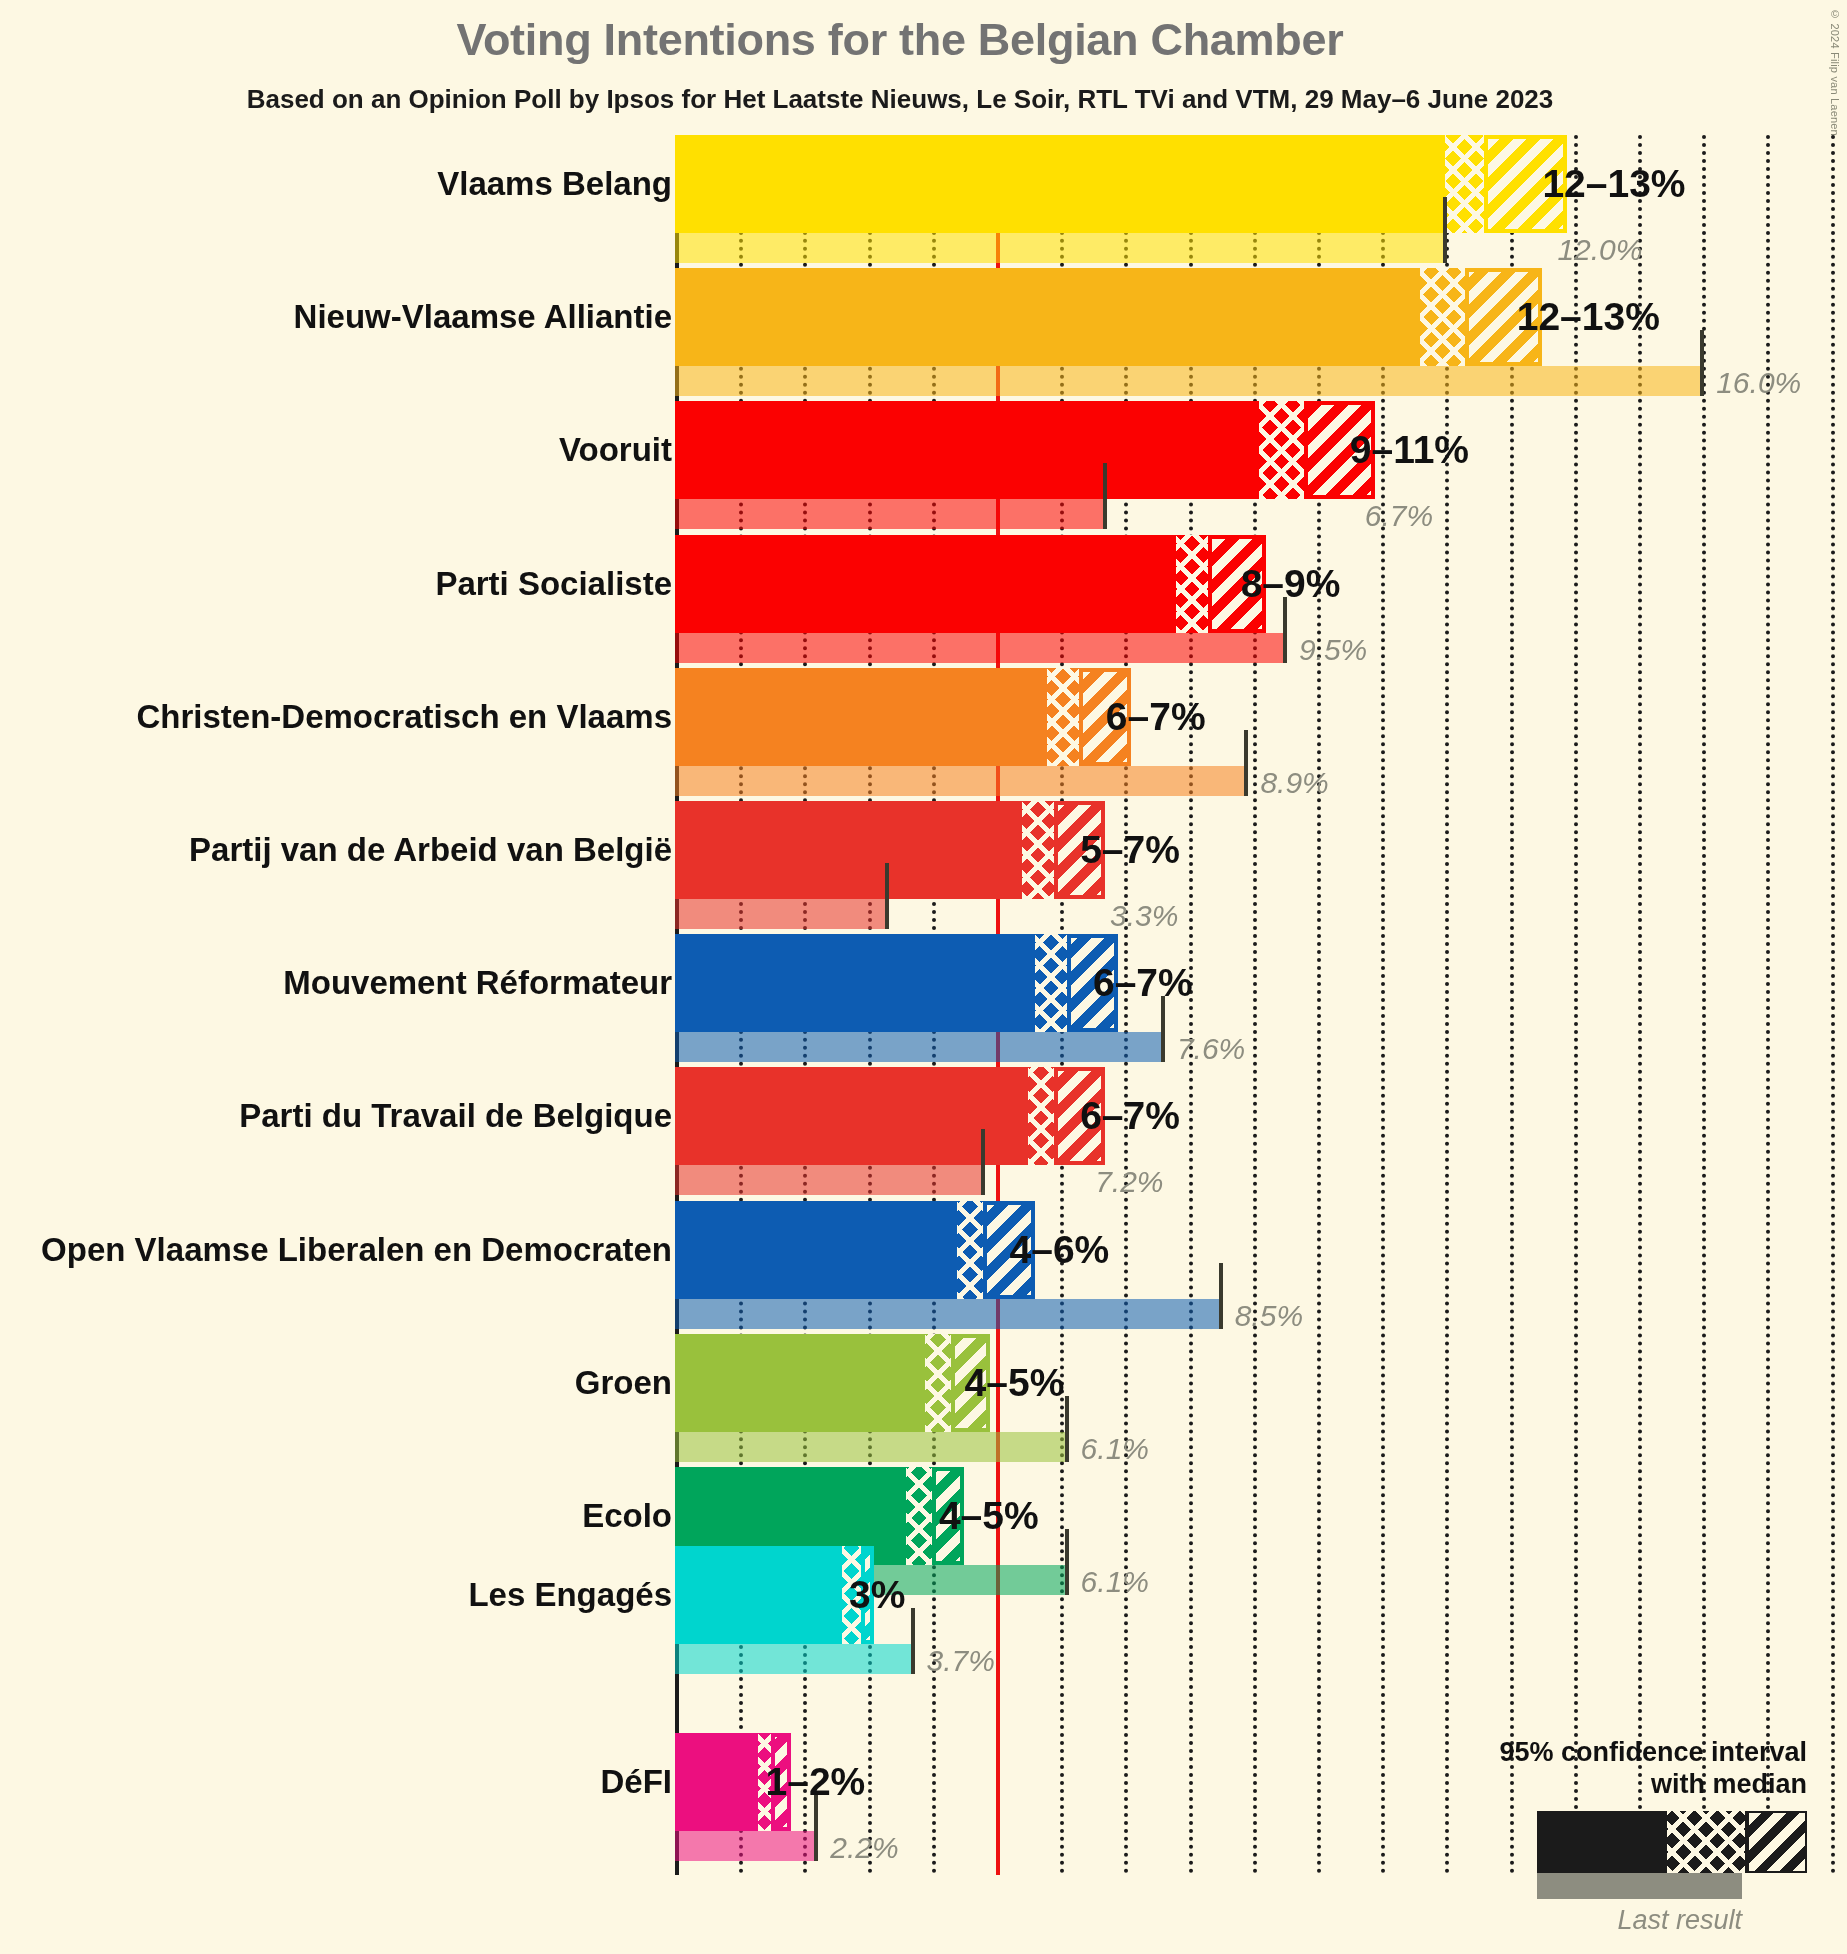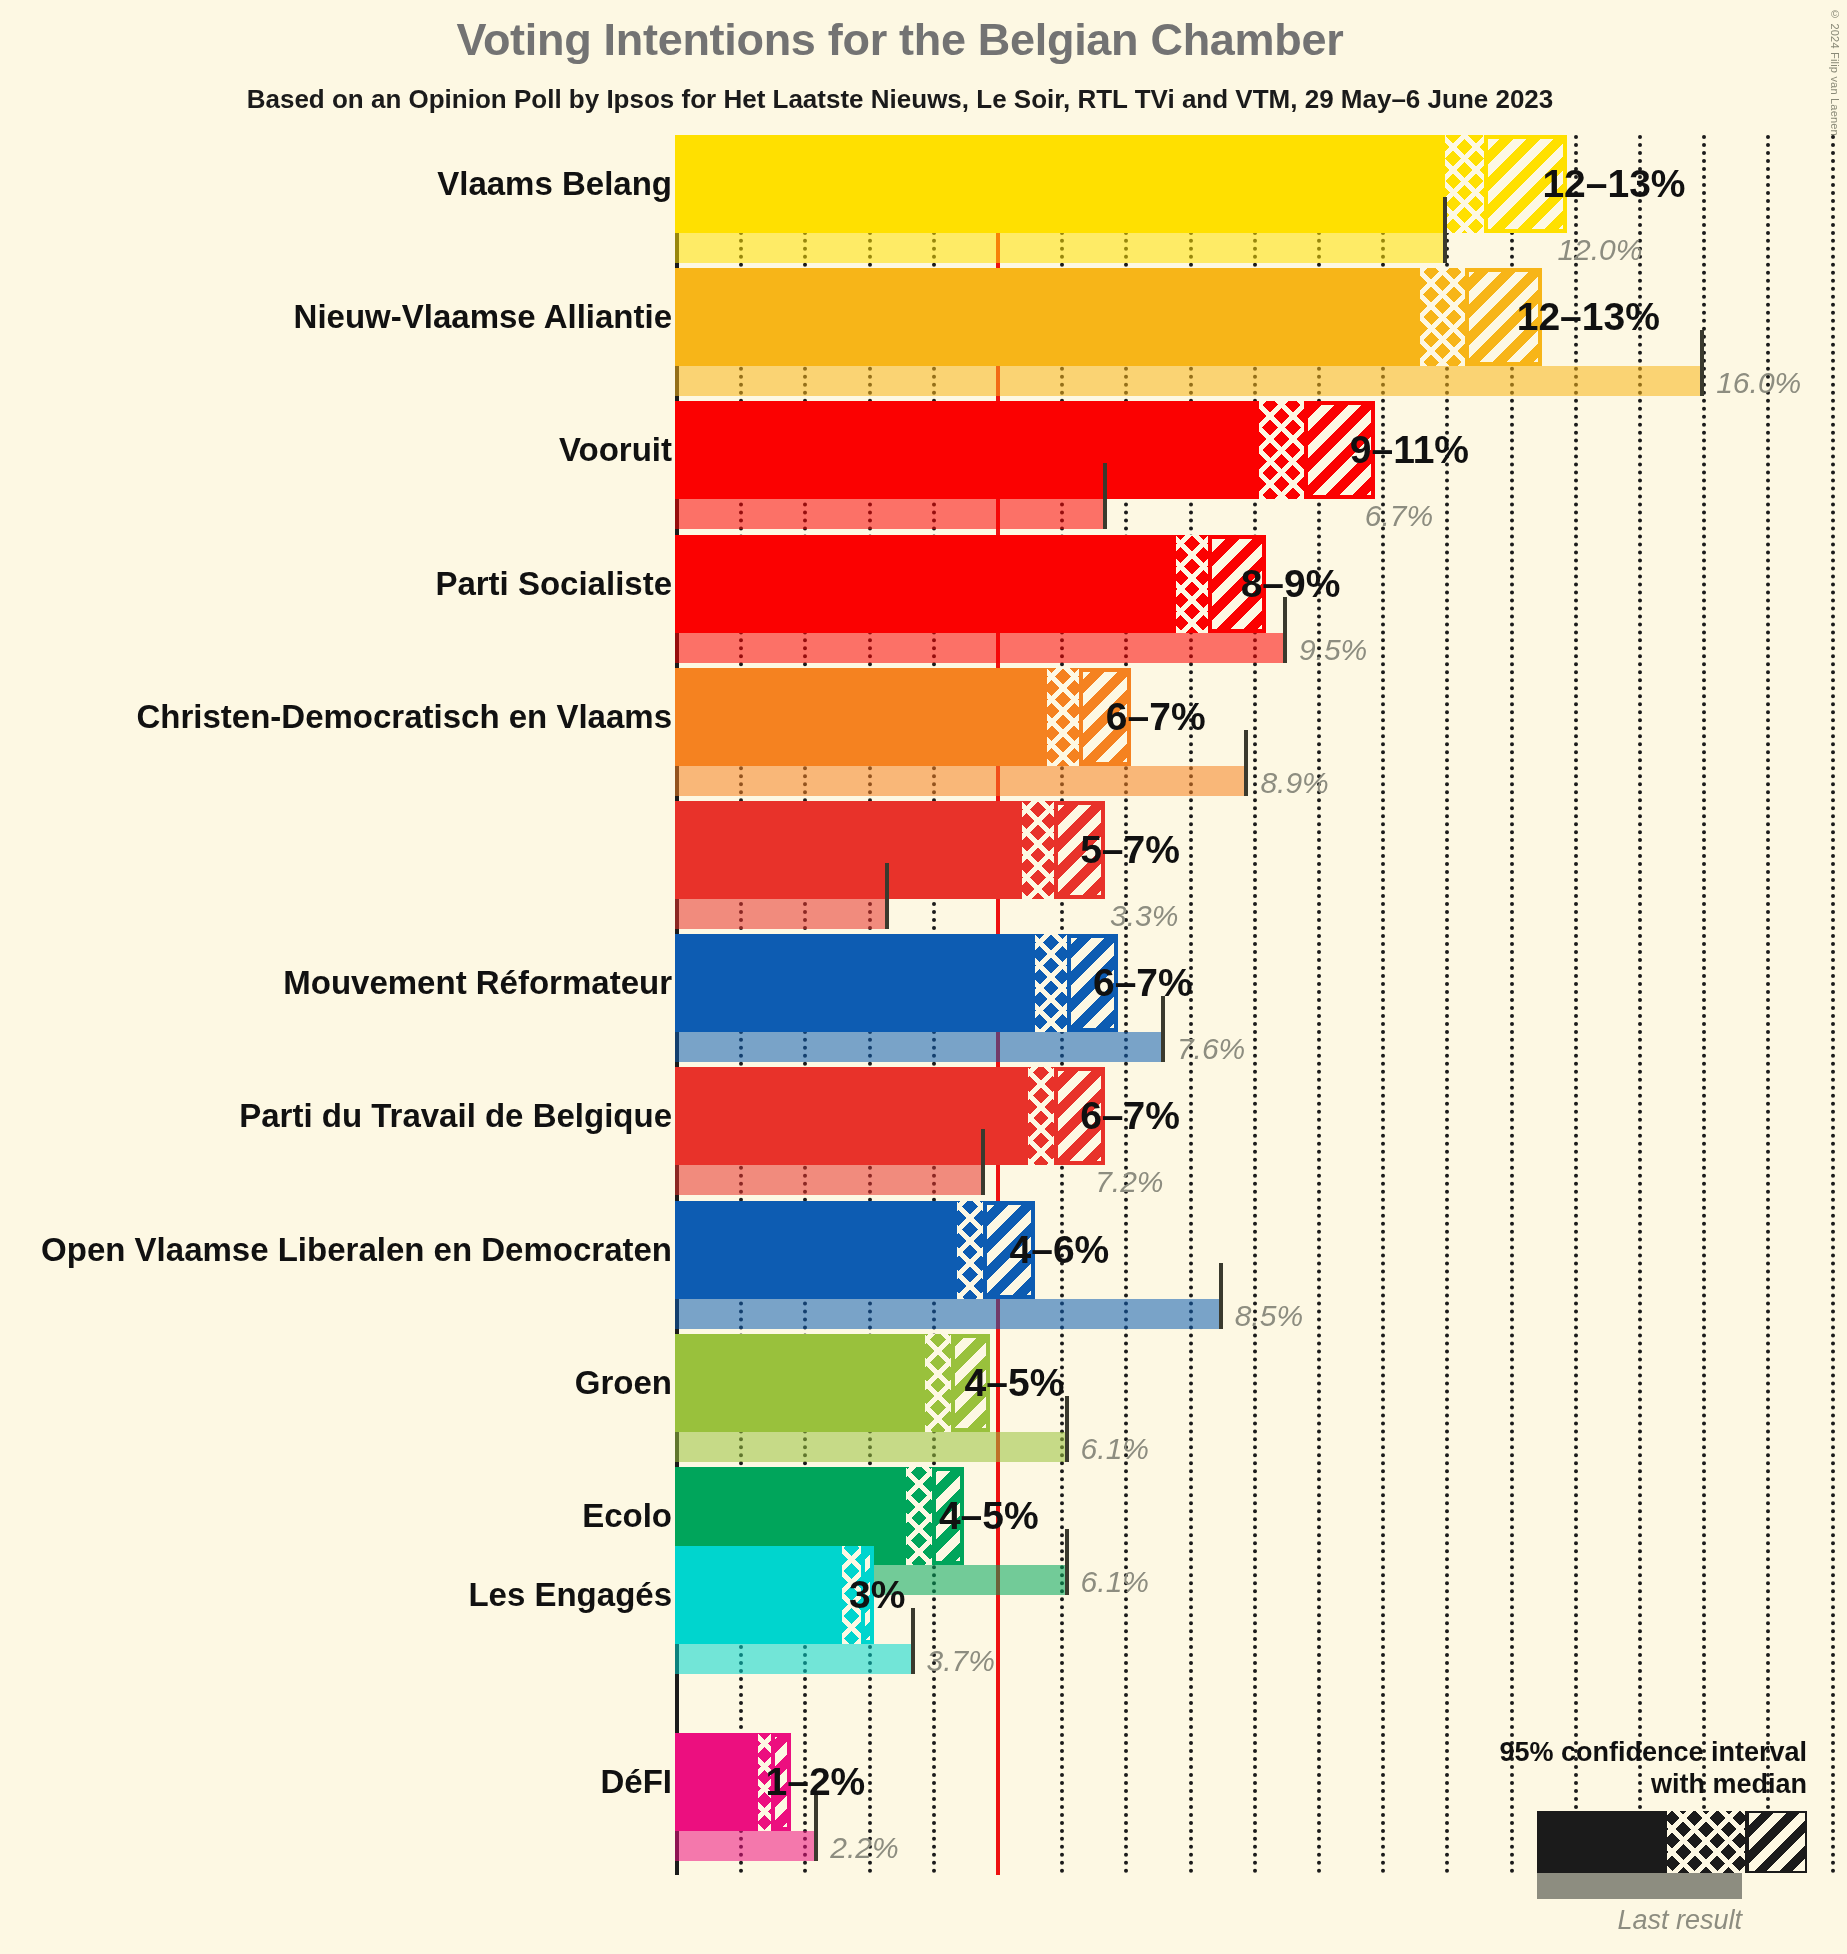--- a/index.html
+++ b/index.html
@@ -204,20 +204,21 @@
           <div class="last-tick" style="left: 1244.38px; top: 62px;"></div>
           <div class="ci-bar" style="width: 455.82px;">
             <div class="ci-solid" style="width: 372.36px; background: rgb(245, 130, 32);"></div>
             <div class="ci-cross" style="left: 372.36px; width: 32.1px; background: repeating-linear-gradient(45deg, rgb(253, 248, 227) 0px, rgb(253, 248, 227) 5px, transparent 5px, transparent 16px), repeating-linear-gradient(-45deg, rgb(253, 248, 227) 0px, rgb(253, 248, 227) 5px, transparent 5px, transparent 16px), rgb(245, 130, 32);"></div>
             <div class="ci-diag" style="left: 404.46px; width: 51.36px; background: repeating-linear-gradient(-45deg, rgb(253, 248, 227) 0px, rgb(253, 248, 227) 9px, rgb(245, 130, 32) 9px, rgb(245, 130, 32) 19px); box-shadow: rgb(245, 130, 32) 0px 0px 0px 4px inset;"></div>
           </div>
           <div class="val-main" style="left: 1105.82px; top: 29px;">6–7%</div>
           <div class="val-last" style="left: 1260.38px; top: 100px;">8.9%</div>
         </div>
         <div class="row" style="top: 666px; height: 133.2px;">
+          <div class="rowlabel" style="top: 32px;">Partij van de Arbeid van België</div>
           <div class="last-bar" style="top: 98px; width: 211.86px; background: rgb(232, 50, 42);"></div>
           <div class="last-tick" style="left: 884.86px; top: 62px;"></div>
           <div class="ci-bar" style="width: 430.14px;">
             <div class="ci-solid" style="width: 346.68px; background: rgb(232, 50, 42);"></div>
             <div class="ci-cross" style="left: 346.68px; width: 32.1px; background: repeating-linear-gradient(45deg, rgb(253, 248, 227) 0px, rgb(253, 248, 227) 5px, transparent 5px, transparent 16px), repeating-linear-gradient(-45deg, rgb(253, 248, 227) 0px, rgb(253, 248, 227) 5px, transparent 5px, transparent 16px), rgb(232, 50, 42);"></div>
             <div class="ci-diag" style="left: 378.78px; width: 51.36px; background: repeating-linear-gradient(-45deg, rgb(253, 248, 227) 0px, rgb(253, 248, 227) 9px, rgb(232, 50, 42) 9px, rgb(232, 50, 42) 19px); box-shadow: rgb(232, 50, 42) 0px 0px 0px 4px inset;"></div>
           </div>
           <div class="val-main" style="left: 1080.14px; top: 29px;">5–7%</div>
           <div class="val-last" style="left: 1110px; top: 100px;">3.3%</div>
         </div>

